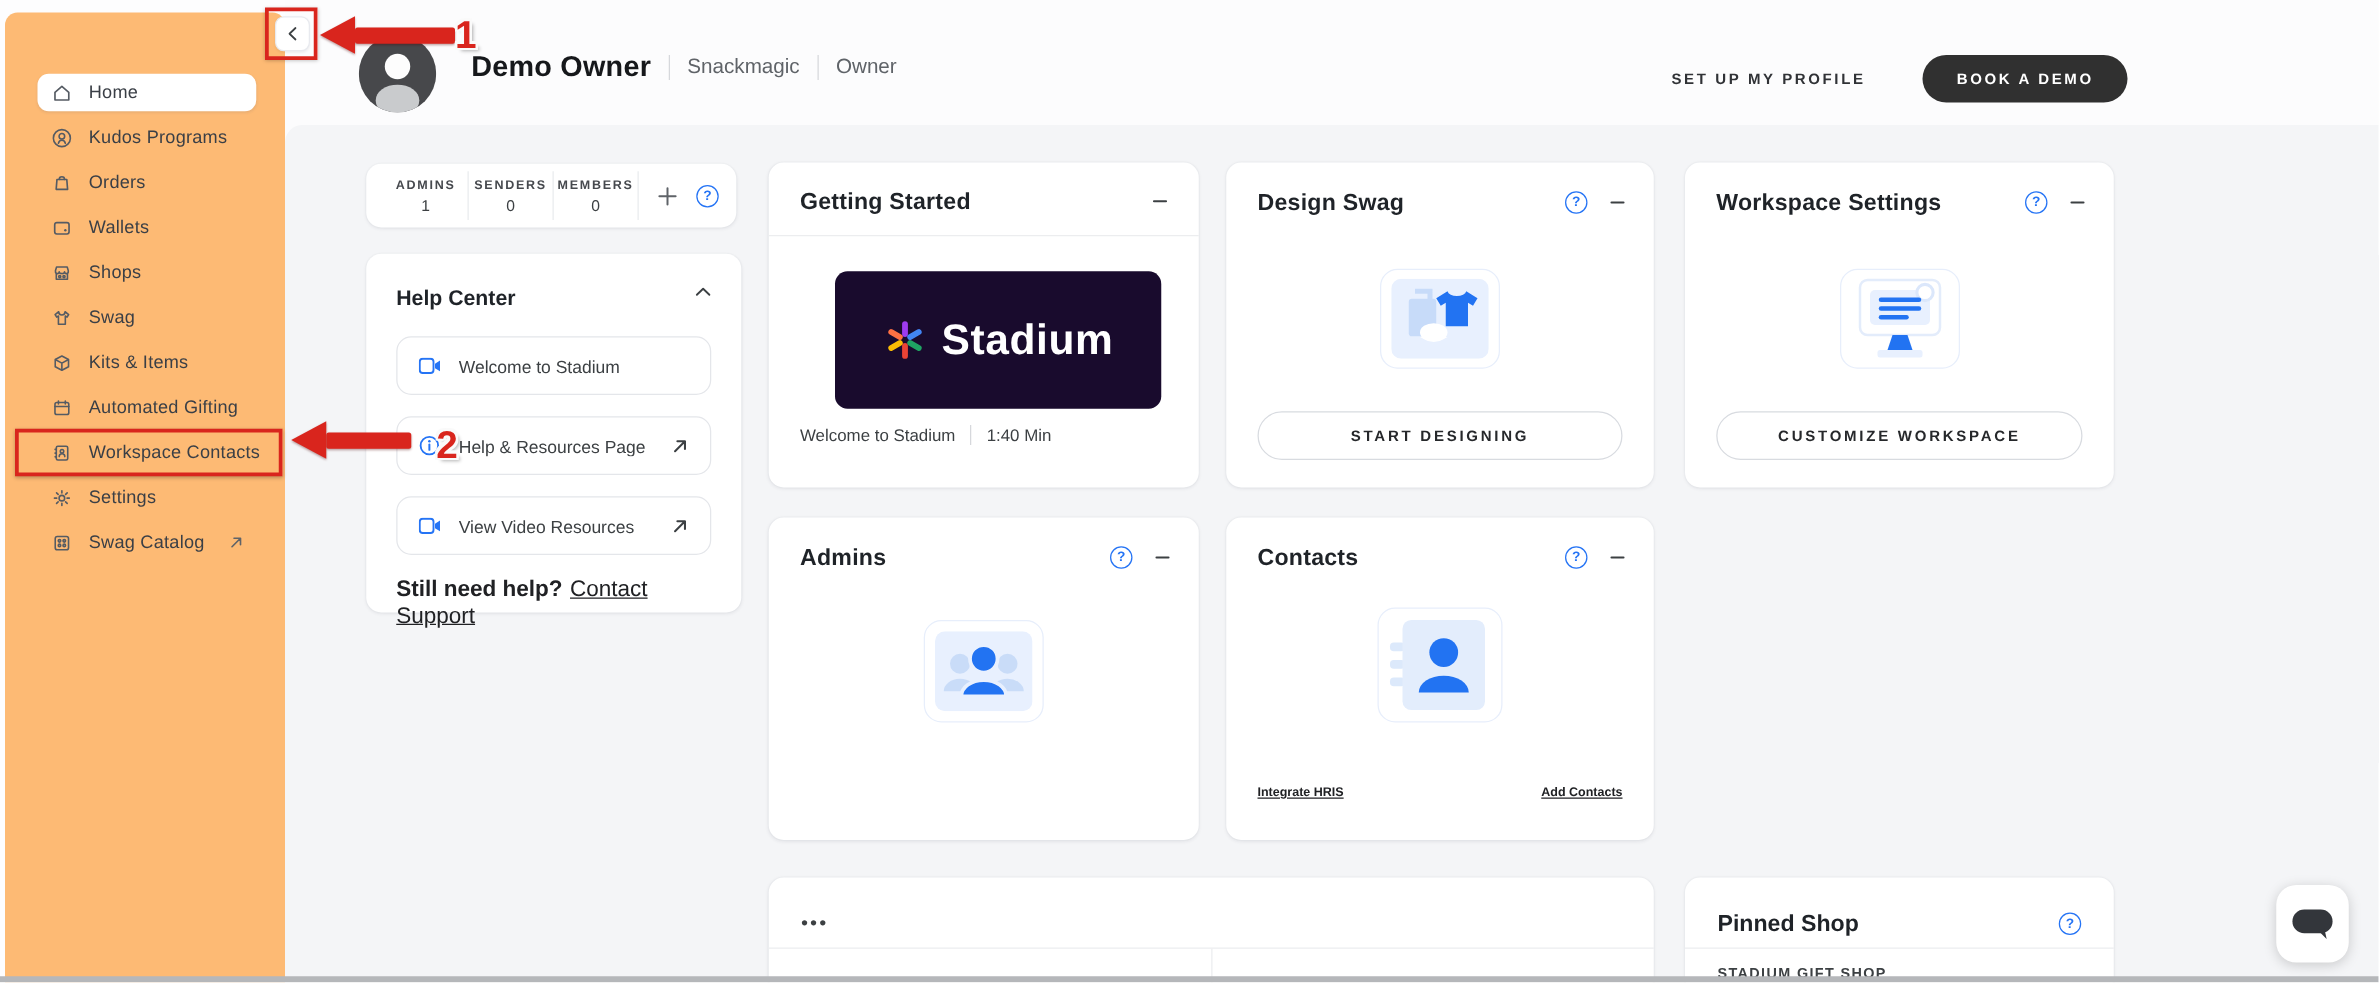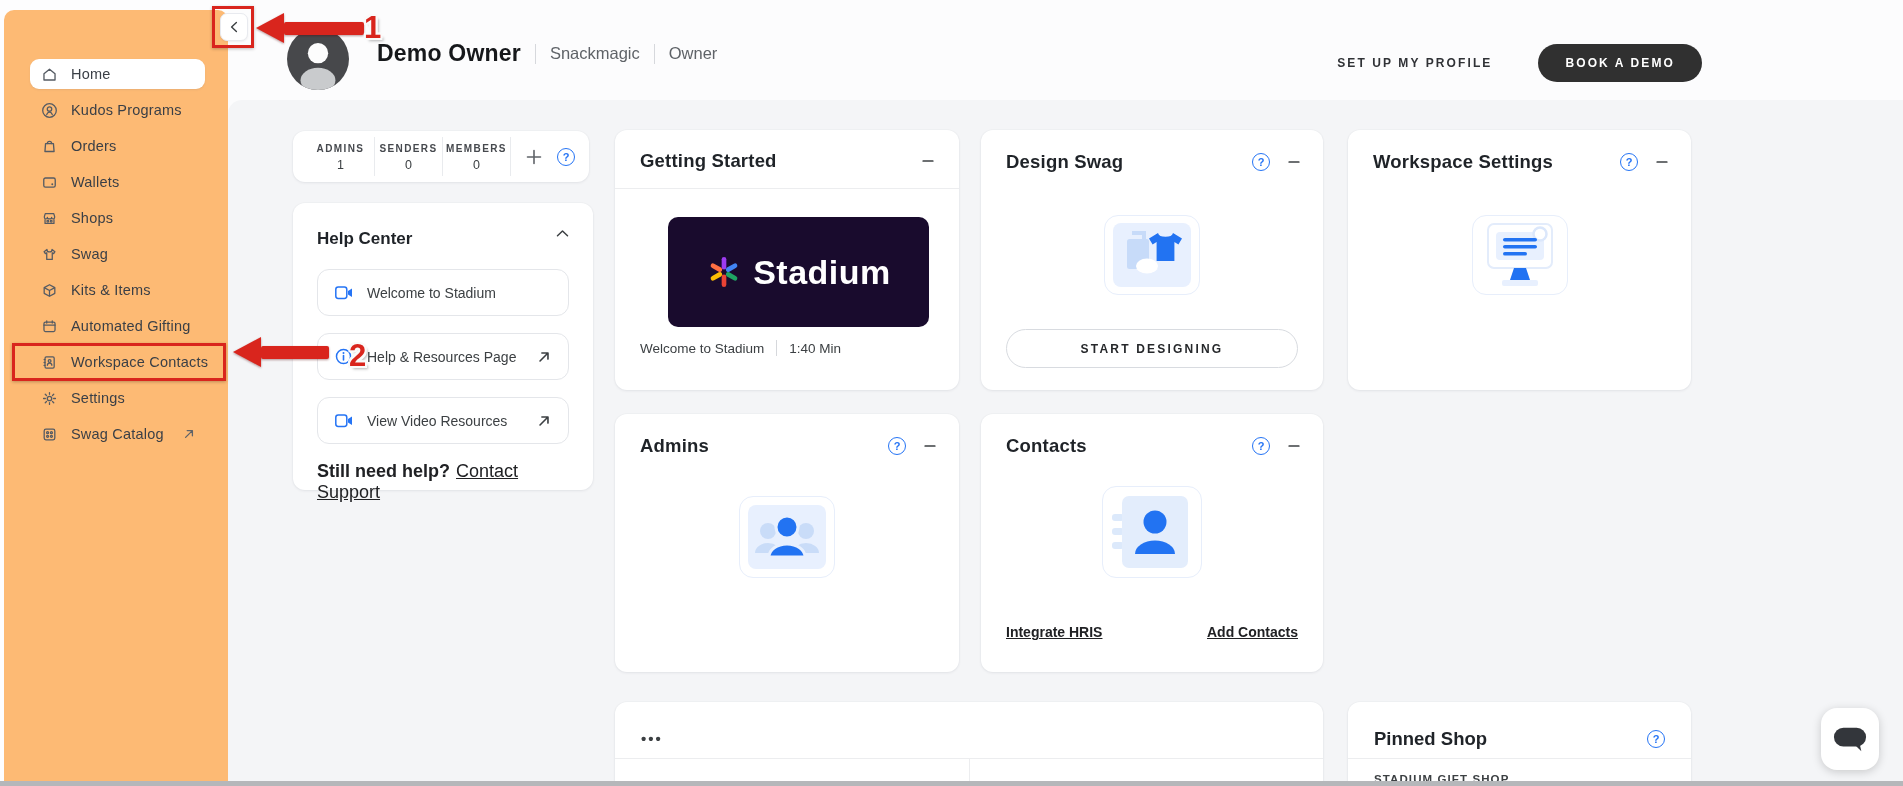--- a/index.html
+++ b/index.html
@@ -76,21 +76,21 @@
 
   
   .ds-card { left:981px; top:130px; width:342px; height:260px; }
   .ws-card { left:1348px; top:130px; width:343px; height:260px; }
   .ad-card { left:615px; top:414px; width:344px; height:258px; }
   .ct-card { left:981px; top:414px; width:342px; height:258px; }
   .ds-card .illus, .ws-card .illus { top:85px; width:96px; height:80px; }
   .ad-card .illus { top:82px; width:96px; height:82px; }
   .ct-card .illus { top:72px; width:100px; height:92px; }
   .ct-links { position:absolute; left:25px; right:25px; bottom:32px; display:flex; justify-content:space-between; }
-  .ct-link { font-size:14px; font-weight:bold; color:#202124; text-decoration:underline; cursor:pointer; }
+  .ct-link { font-size:10px; font-weight:bold; color:#202124; text-decoration:underline; cursor:pointer; }
 
   
   .wl-card { left:615px; top:702px; width:708px; height:130px; }
   .ps-card { left:1348px; top:702px; width:343px; height:130px; }
   .row-head { display:flex; align-items:center; padding:19px 26px 0 26px; height:55px; border-bottom:none; }
   .row-title { flex:1; font-size:18.5px; font-weight:bold; color:#1f2328; }
   .row-div { position:absolute; left:0; right:0; top:56px; border-top:1px solid #ecedef; }
   .dots { letter-spacing:2px; font-weight:bold; color:#3c4043; font-size:15px; cursor:pointer; line-height:6px; }
   .wl-cols { position:absolute; left:0; right:0; top:57px; bottom:0; display:flex; }
   .wl-col { flex:1; display:flex; align-items:center; justify-content:space-between; padding:14px 26px 0; }
@@ -434,20 +434,21 @@
           <rect x="8" y="2" width="64" height="44" rx="6" fill="#fff" stroke="#e3ecfb" stroke-width="2"></rect>
           <rect x="16" y="10" width="48" height="28" rx="4" fill="#e8f0fe"></rect>
           <circle cx="60" cy="12" r="6.5" fill="#fff" stroke="#dbe7fb" stroke-width="2.5"></circle>
           <rect x="23" y="16" width="34" height="3.6" rx="1.8" fill="#2273f2"></rect>
           <rect x="23" y="23" width="34" height="3.6" rx="1.8" fill="#2273f2"></rect>
           <rect x="23" y="30" width="24" height="3.6" rx="1.8" fill="#2273f2"></rect>
           <path d="M34 46h12l4 12H30Z" fill="#2273f2"></path>
           <rect x="22" y="58" width="36" height="6" rx="2" fill="#e8f0fe"></rect>
         </svg>
       </div>
+    <button class="pill-btn">CUSTOMIZE WORKSPACE</button>
   </div>
 
   <div class="card ad-card">
     <div class="card-head">
       <span class="card-title">Admins</span>
       <span class="head-icons">
         <span class="qmark">?</span>
         <span class="minim">
             <svg width="14" height="14" viewBox="0 0 14 14">
               <path d="M2.2 7h9.6" stroke="#3c4043" stroke-width="1.7" stroke-linecap="round"></path>

